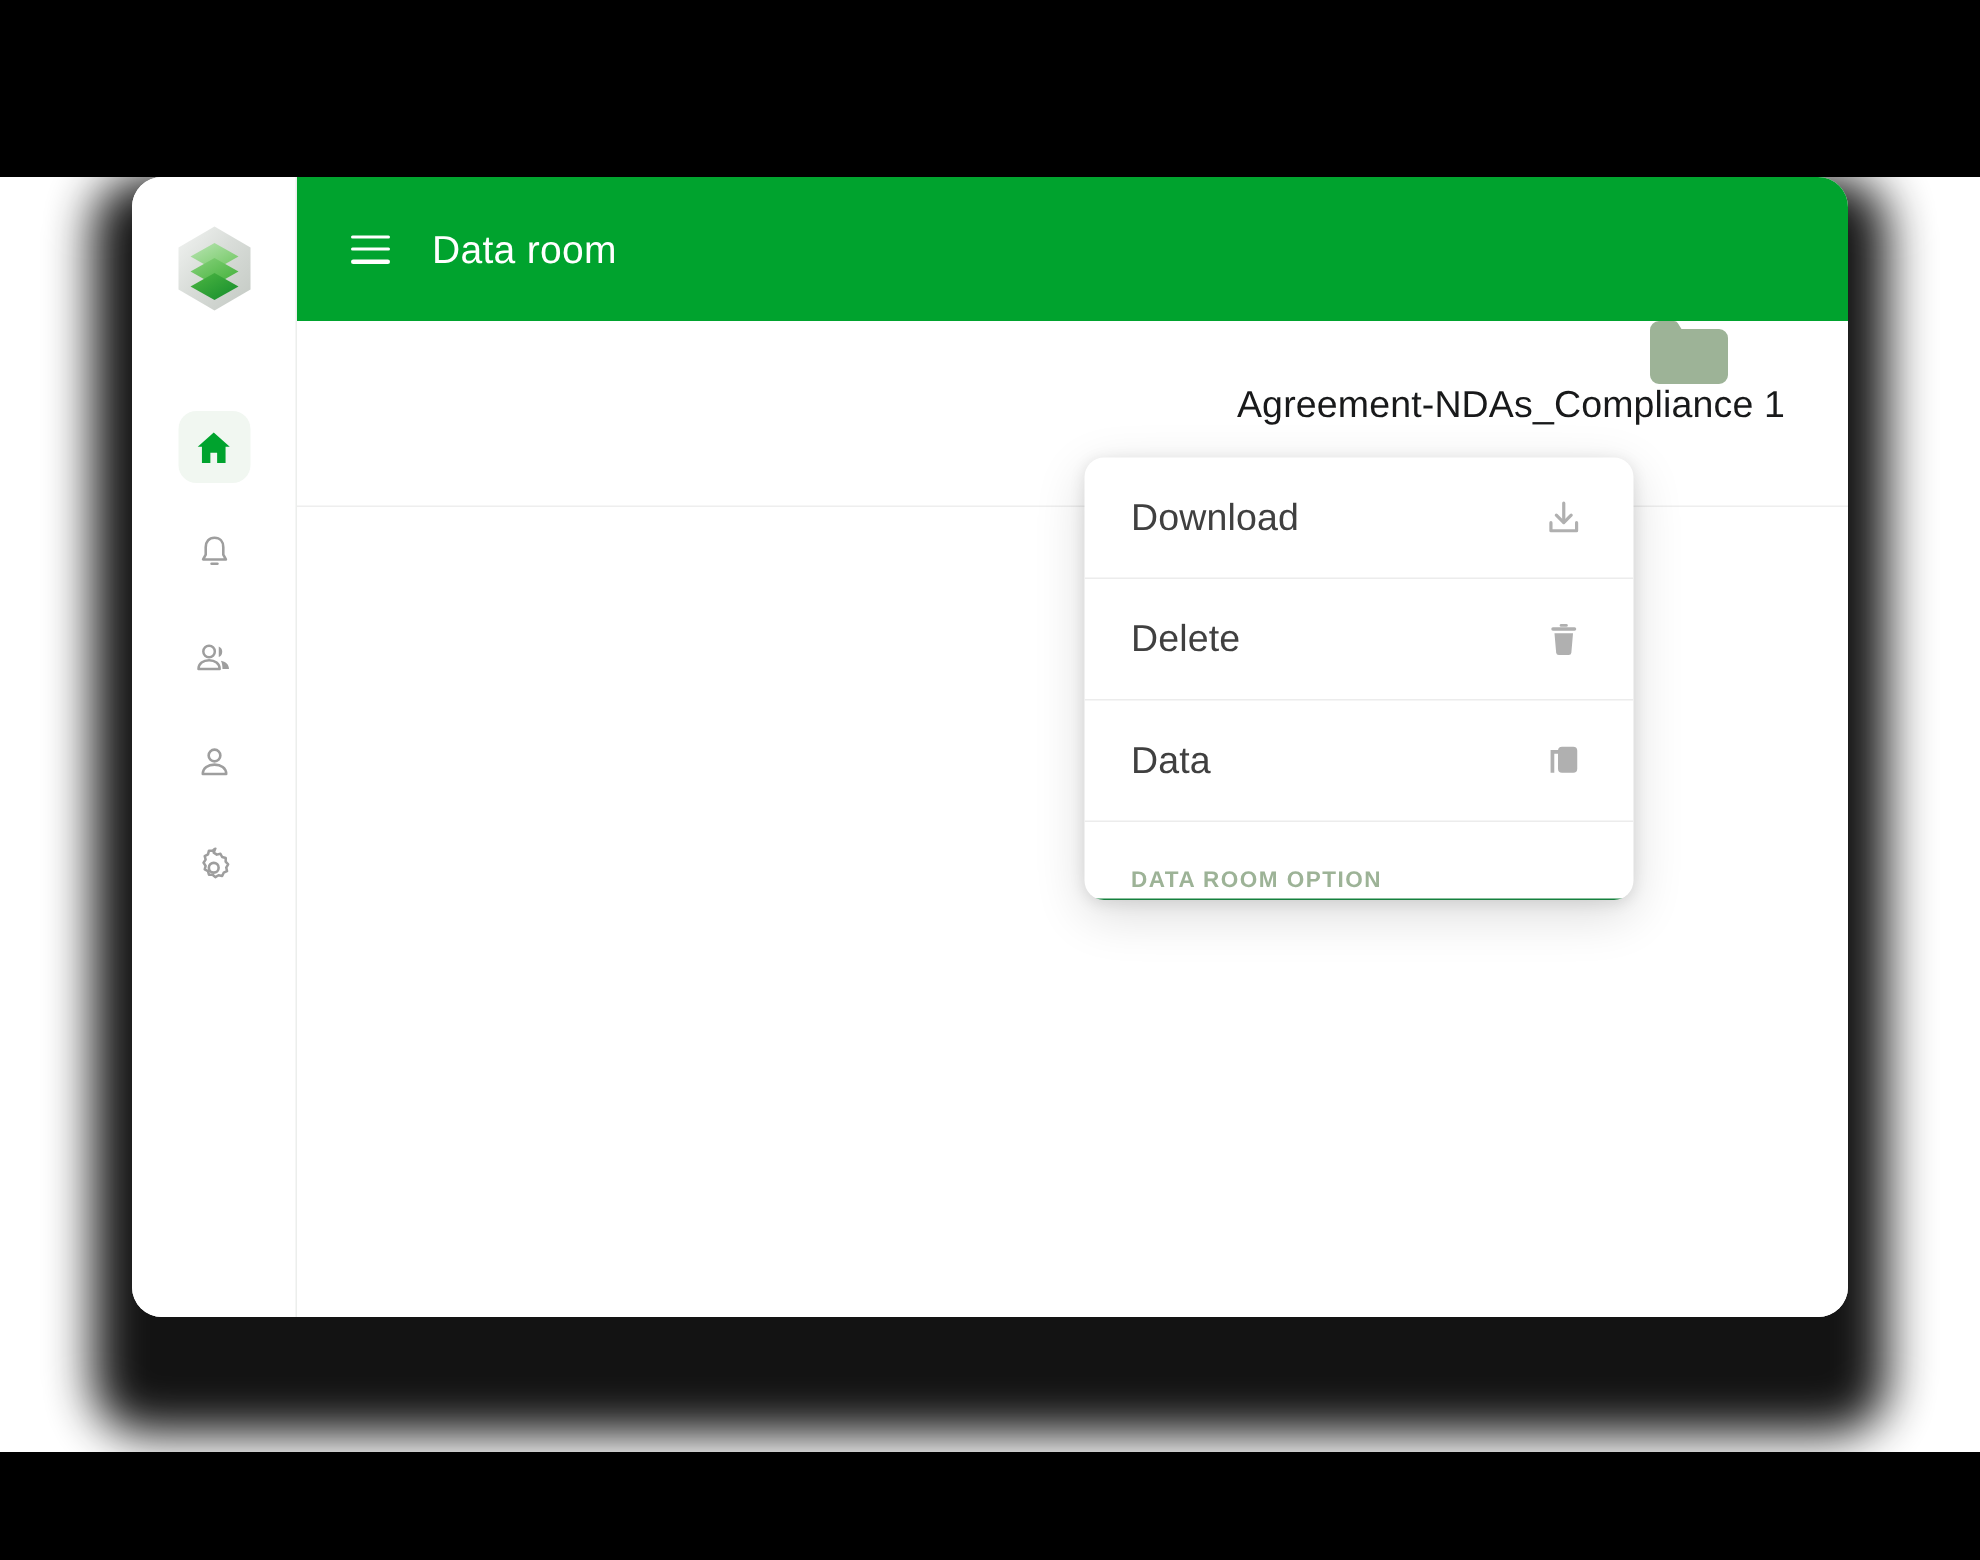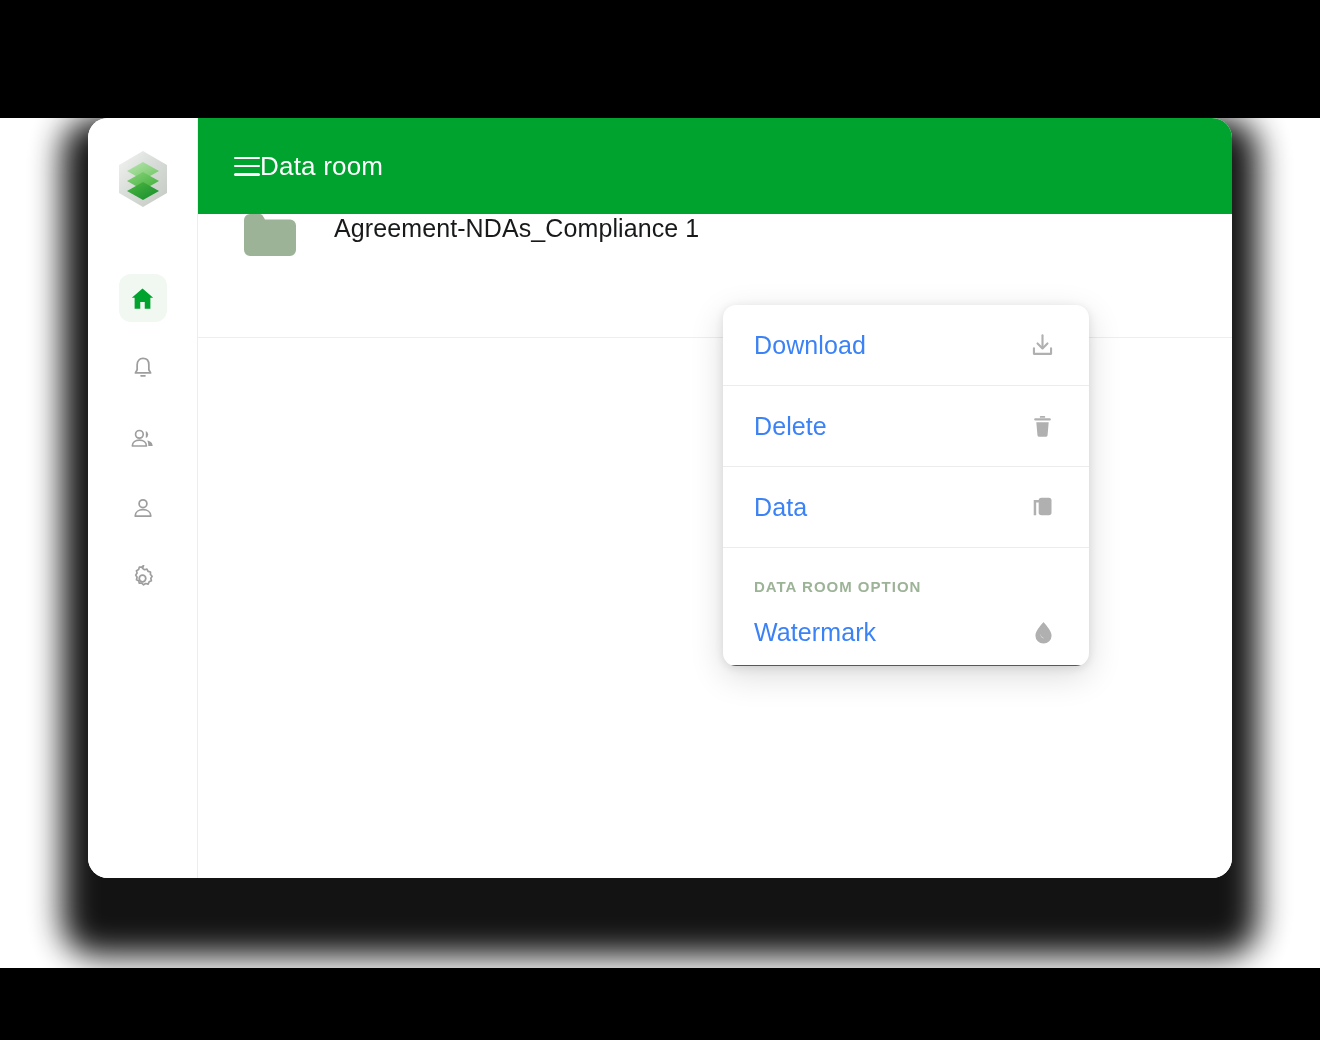--- a/index.html
+++ b/index.html
@@ -102,20 +102,21 @@
     min-width: 0;
   }
 
   .topbar {
     height: 96px;
     min-height: 96px;
     background: #00a32e;
     display: flex;
     align-items: center;
     padding-left: 36px;
+    gap: 28px;
   }
 
   .hamburger {
     width: 26px;
     height: 19px;
     display: flex;
     flex-direction: column;
     justify-content: space-between;
     cursor: pointer;
   }
@@ -136,25 +137,26 @@
   
   .file-list {
     flex: 1;
     background: #ffffff;
     overflow: hidden;
   }
 
   .file-row {
     height: 124px;
     display: flex;
-    align-items: flex-start;
+    align-items: flex-end;
     padding: 0 42px 0 46px;
     border-bottom: 1px solid #eeeeee;
     cursor: pointer;
     position: relative;
+    flex-direction: column;
   }
 
   .folder-icon {
     width: 52px;
     height: 42px;
     min-width: 52px;
     margin-right: 38px;
   }
 
   .file-name {
@@ -199,21 +201,21 @@
     display: flex;
     align-items: center;
     padding: 0 32px 0 31px;
     border-bottom: 1px solid #ececec;
     cursor: pointer;
   }
   .menu-item:last-child { border-bottom: none; }
 
   .menu-label {
     font-size: 25px;
-    color: #3b82f6;
+    color: #404040;
     letter-spacing: 0.1px;
   }
   .menu-spacer { flex: 1; }
   .menu-icon {
     width: 30px;
     height: 30px;
     display: flex;
     align-items: center;
     justify-content: center;
   }
@@ -378,27 +380,17 @@
       <svg width="27" height="27" viewBox="0 0 24 24">
         <path d="M4.2 5.4 h8.4 v2.2 H6.4 v11.2 H4.2 Z" fill="#b0b0b0"></path>
         <rect x="8.6" y="3.4" width="11.4" height="15.4" rx="2.4" fill="#b0b0b0"></rect>
       </svg>
     </span>
   </div>
 
 
   <div class="menu-section">
     <div class="menu-section-title">DATA ROOM OPTION</div>
-    <div class="menu-section-row">
-      <span class="menu-label">Watermark</span>
-      <span class="menu-spacer"></span>
-      <span class="menu-icon">
-        <svg width="27" height="27" viewBox="0 0 24 24">
-          <path d="M12 2.6 C12 2.6 19.2 10.2 19.2 14.6 A7.2 7.2 0 0 1 4.8 14.6 C4.8 10.2 12 2.6 12 2.6 Z" fill="#b0b0b0"></path>
-          <path d="M9.0 12.6 A4.6 4.6 0 0 0 13.2 17.2 A5.4 5.4 0 0 1 9.0 12.6 Z" fill="#ffffff"></path>
-        </svg>
-      </span>
-    </div>
   </div>
 
 
 
 </div>
 
 </body></html>

